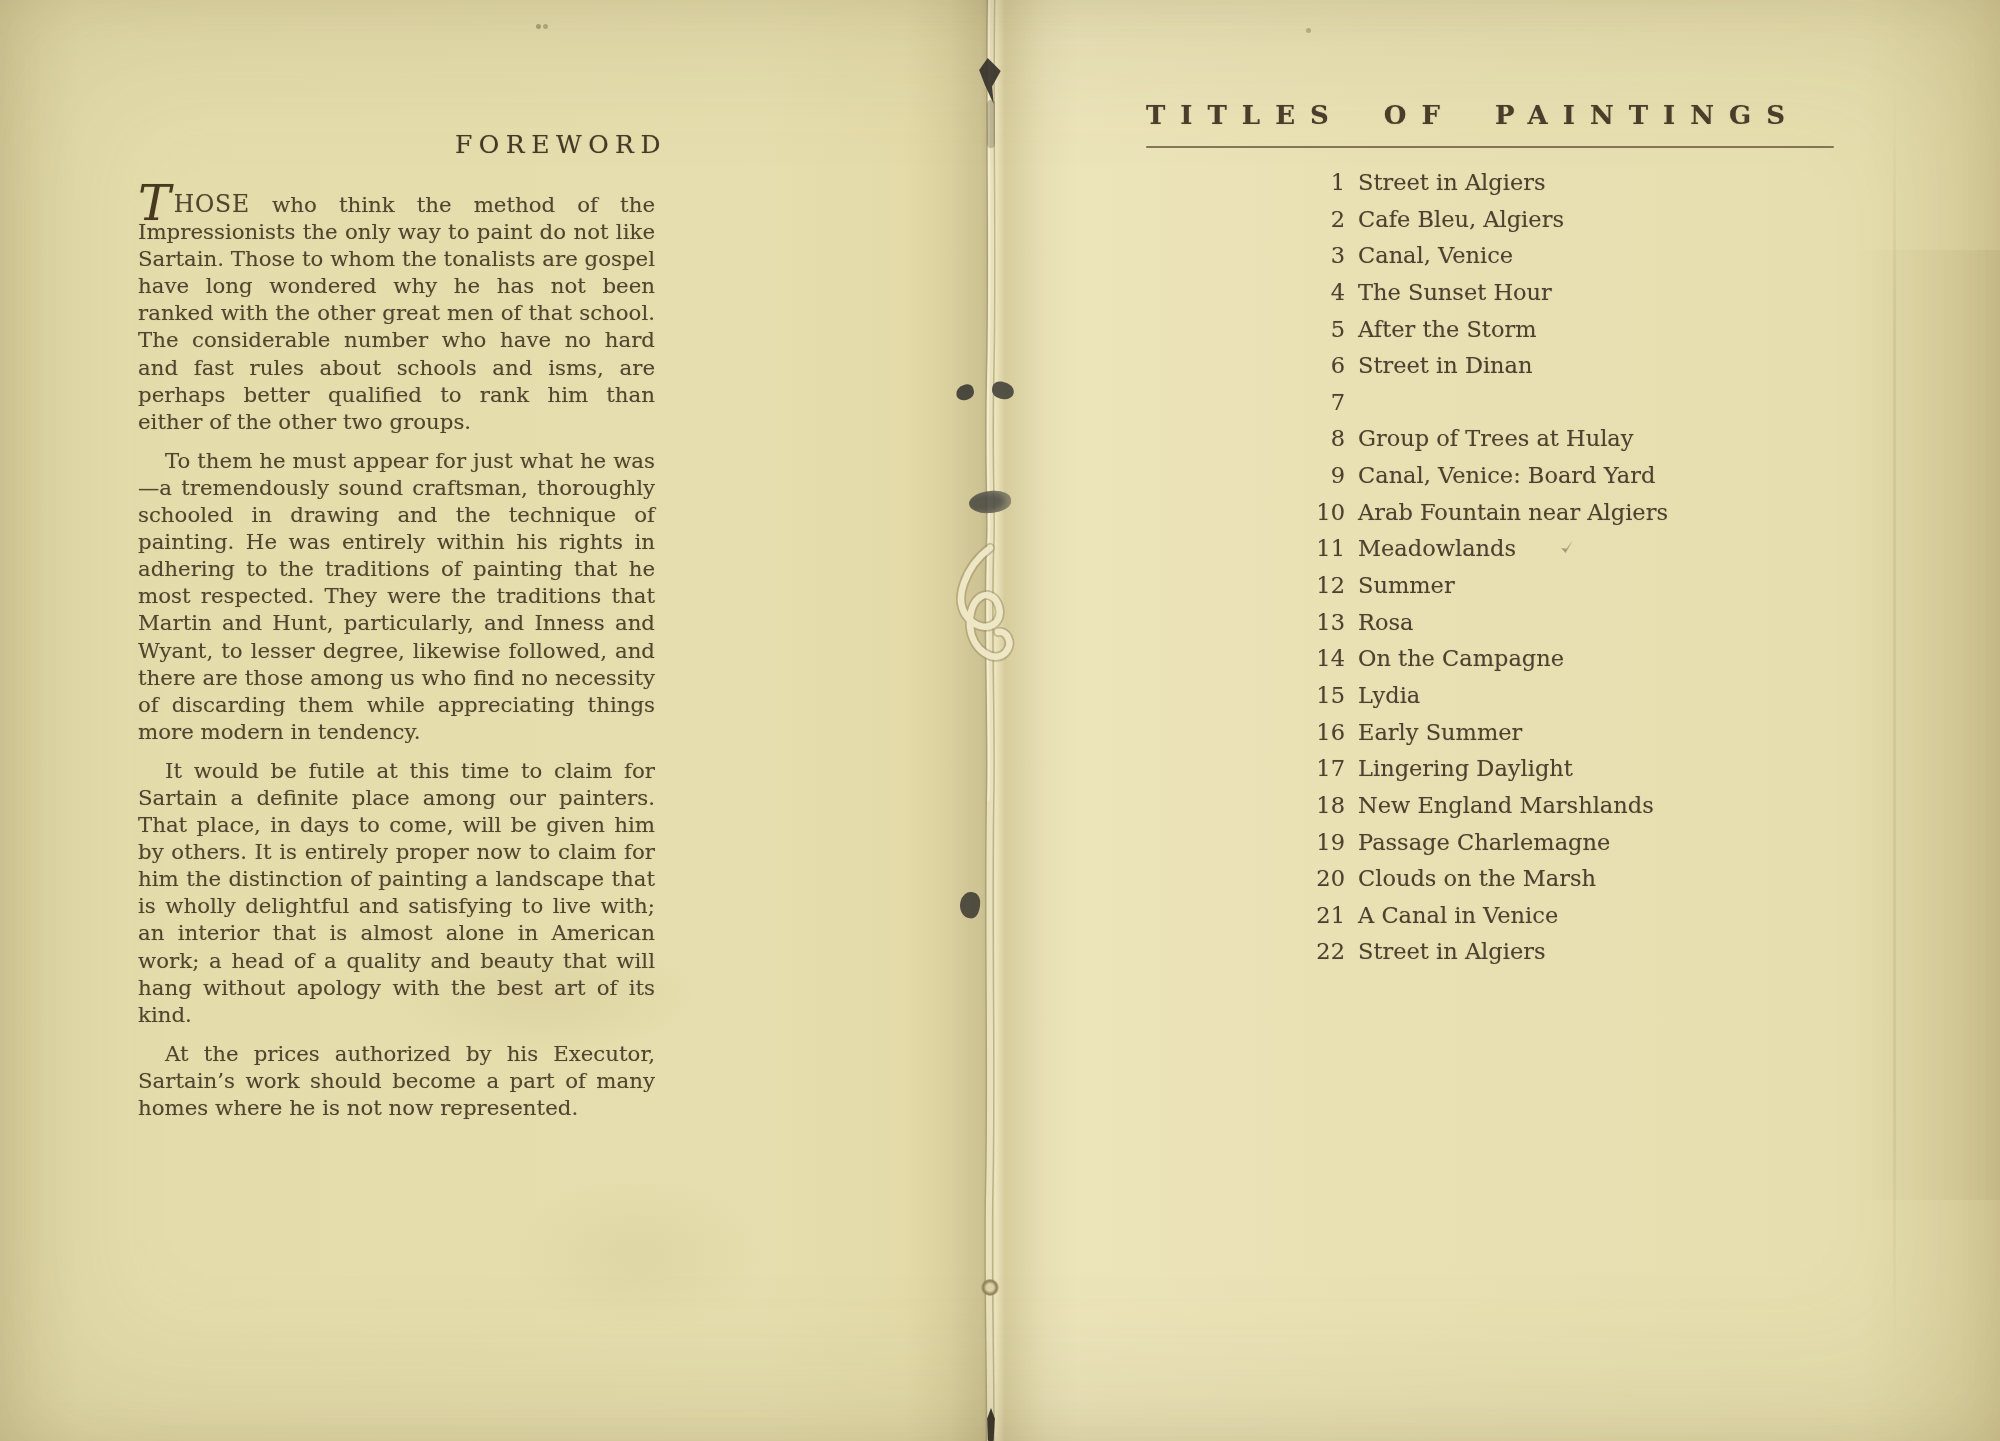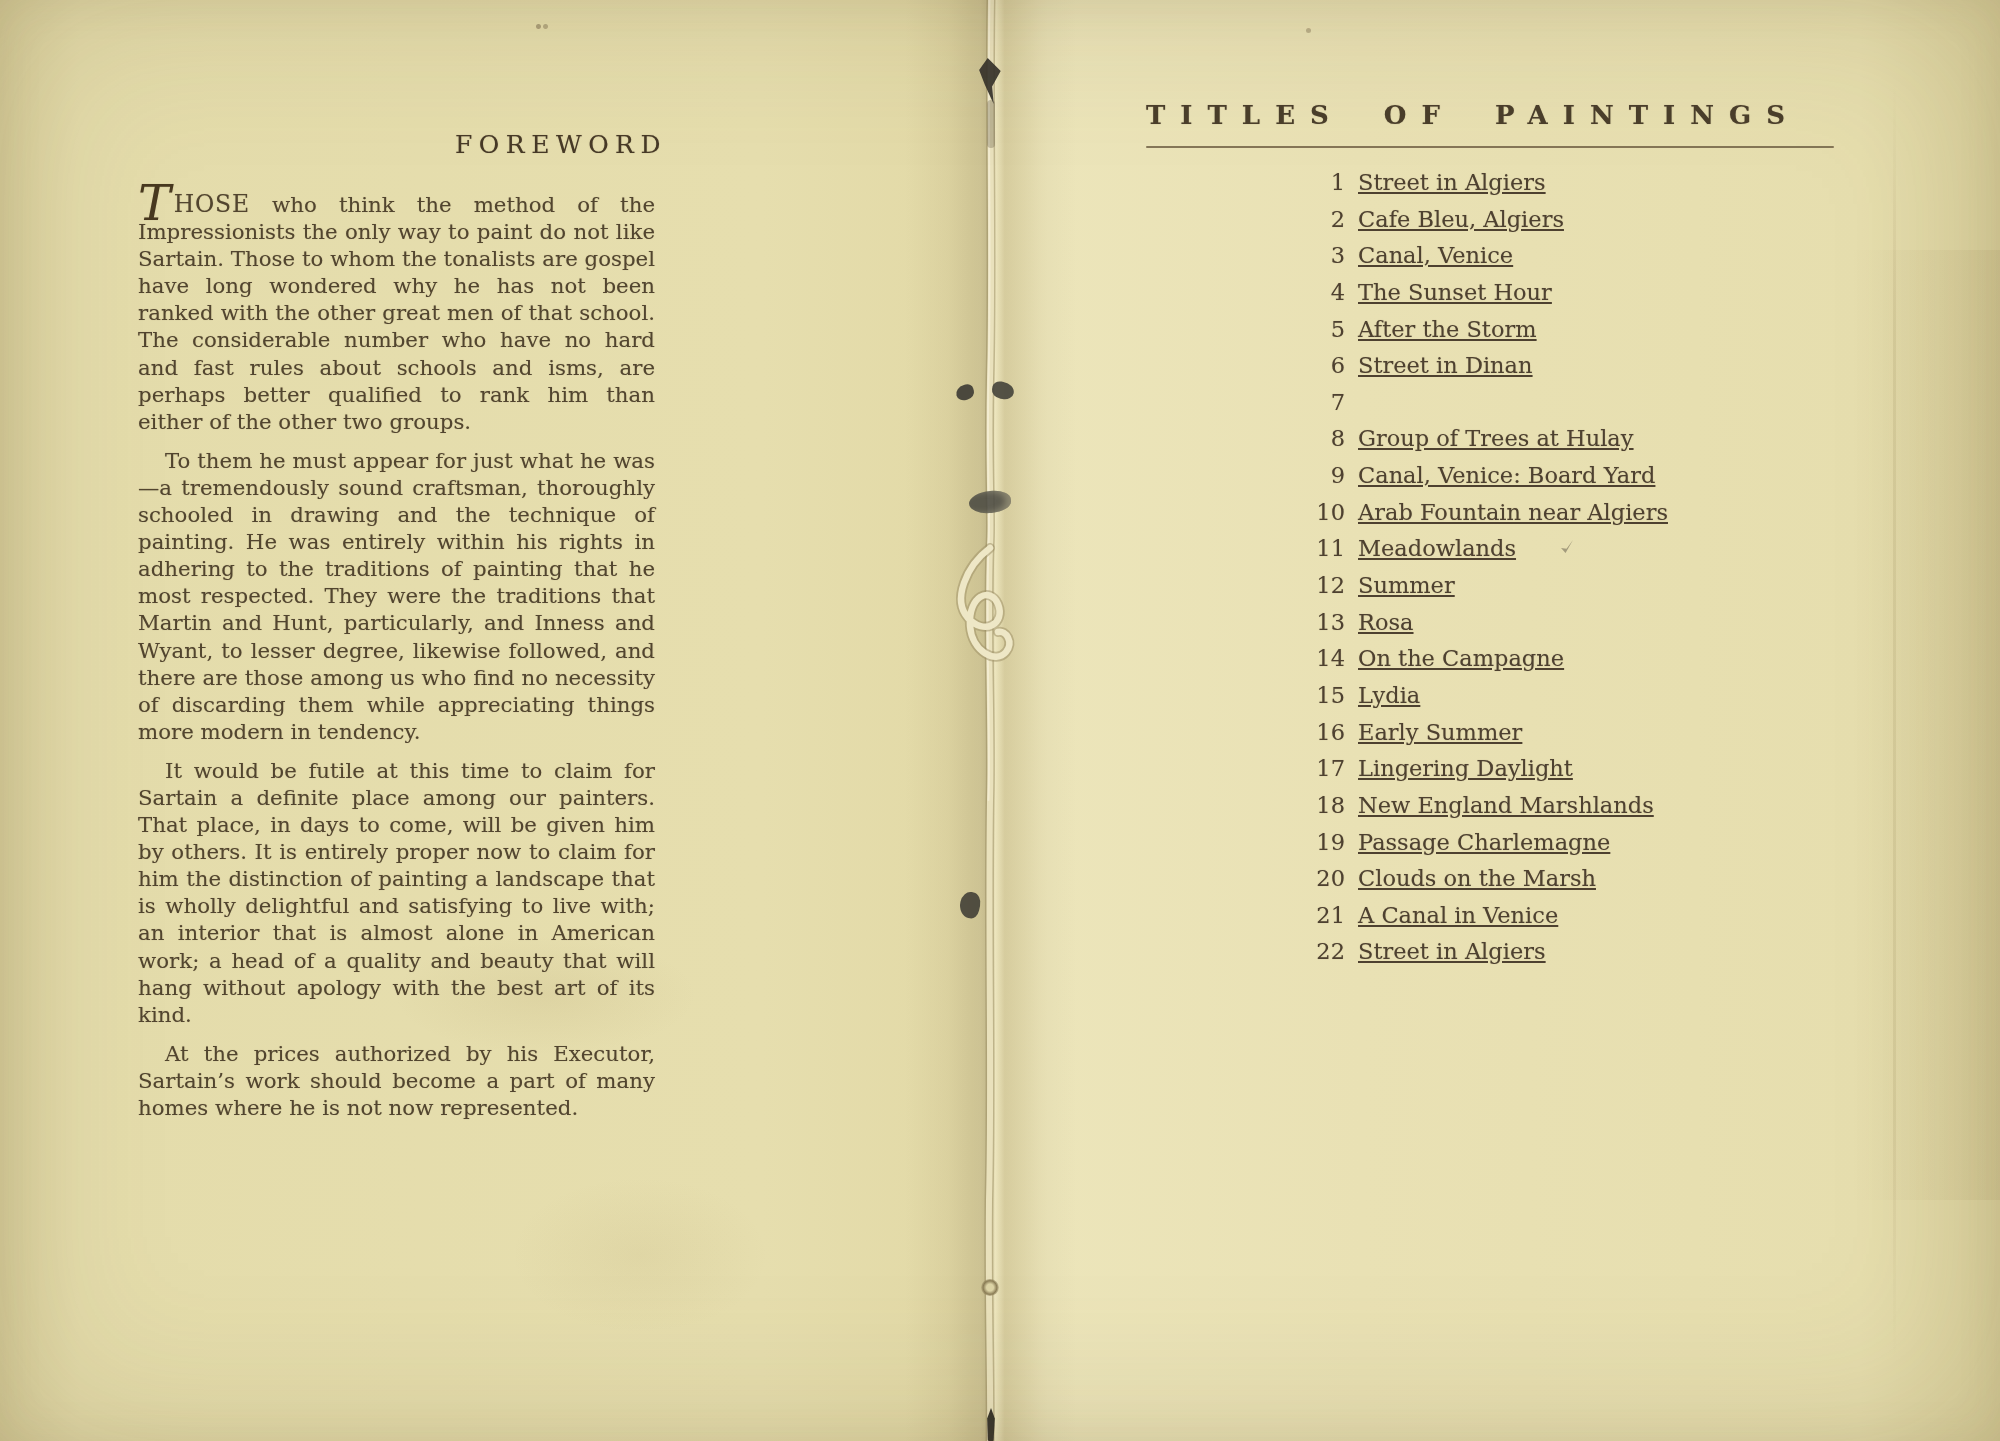--- a/index.html
+++ b/index.html
@@ -63,21 +63,21 @@
   
   .titles-heading{
     position:absolute;left:1146px;top:100px;width:700px;margin:0;
     font-size:26px;font-weight:bold;letter-spacing:15px;word-spacing:16px;white-space:nowrap;
     color:#4a3e2b;text-shadow:0 0 1px rgba(74,62,43,.4);
   }
   .titles-rule{position:absolute;left:1146px;top:146px;width:688px;height:2.4px;background:#6c5b40;opacity:.8;border-radius:1px;}
   .paintings{position:absolute;left:1298px;top:169px;width:560px;}
   .row{display:flex;height:36.65px;font-size:22.5px;color:#4e4130;text-shadow:0 0 1px rgba(78,65,48,.30);}
   .row .num{width:47px;text-align:right;margin-right:13px;flex:none;}
-  .row .title{flex:1;text-decoration:underline;}
+  .row .title{flex:1;}
 </style>
 </head>
 <body>
 
 <div class="scan">
 
   <div class="spine-shade"></div>
   <svg class="thread-svg" viewBox="0 0 100 1441" aria-hidden="true">
     <path d="M51 0 C49 130 53 260 50 380 C48 470 52 520 50 545 C47 640 52 730 50 800 C48 950 52 1080 49 1200 C48 1310 51 1390 50 1441" fill="none" stroke="#93855c" stroke-width="9" opacity="0.45" stroke-linecap="round"></path>
     <path d="M51 0 C49 130 53 260 50 380 C48 470 52 520 50 545 C47 640 52 730 50 800 C48 950 52 1080 49 1200 C48 1310 51 1390 50 1441" fill="none" stroke="#e9e1bc" stroke-width="6" stroke-linecap="round"></path>

